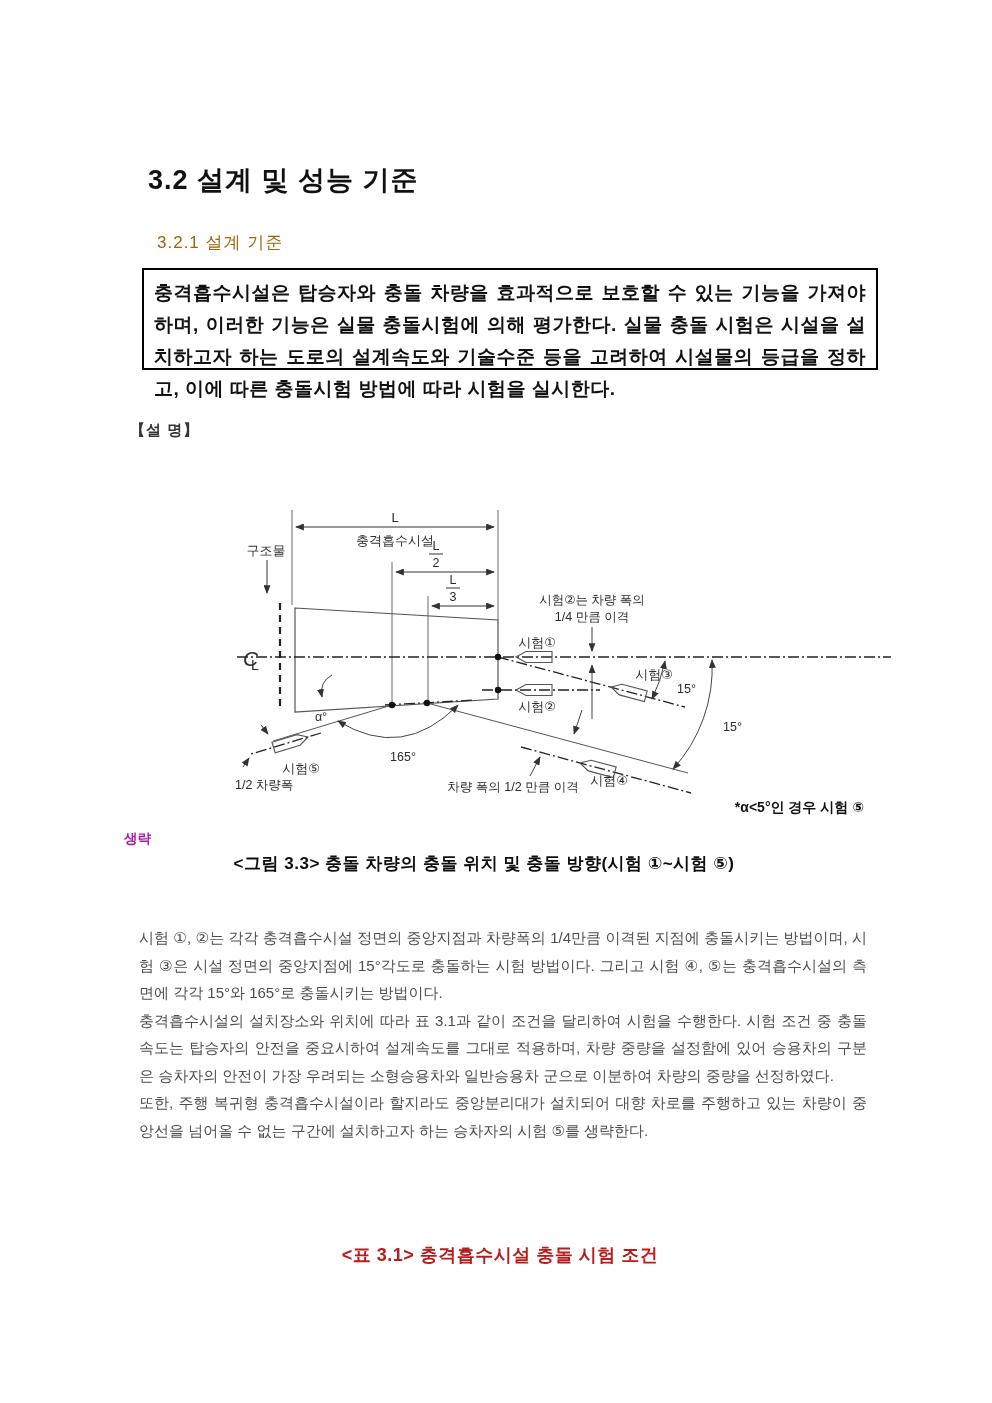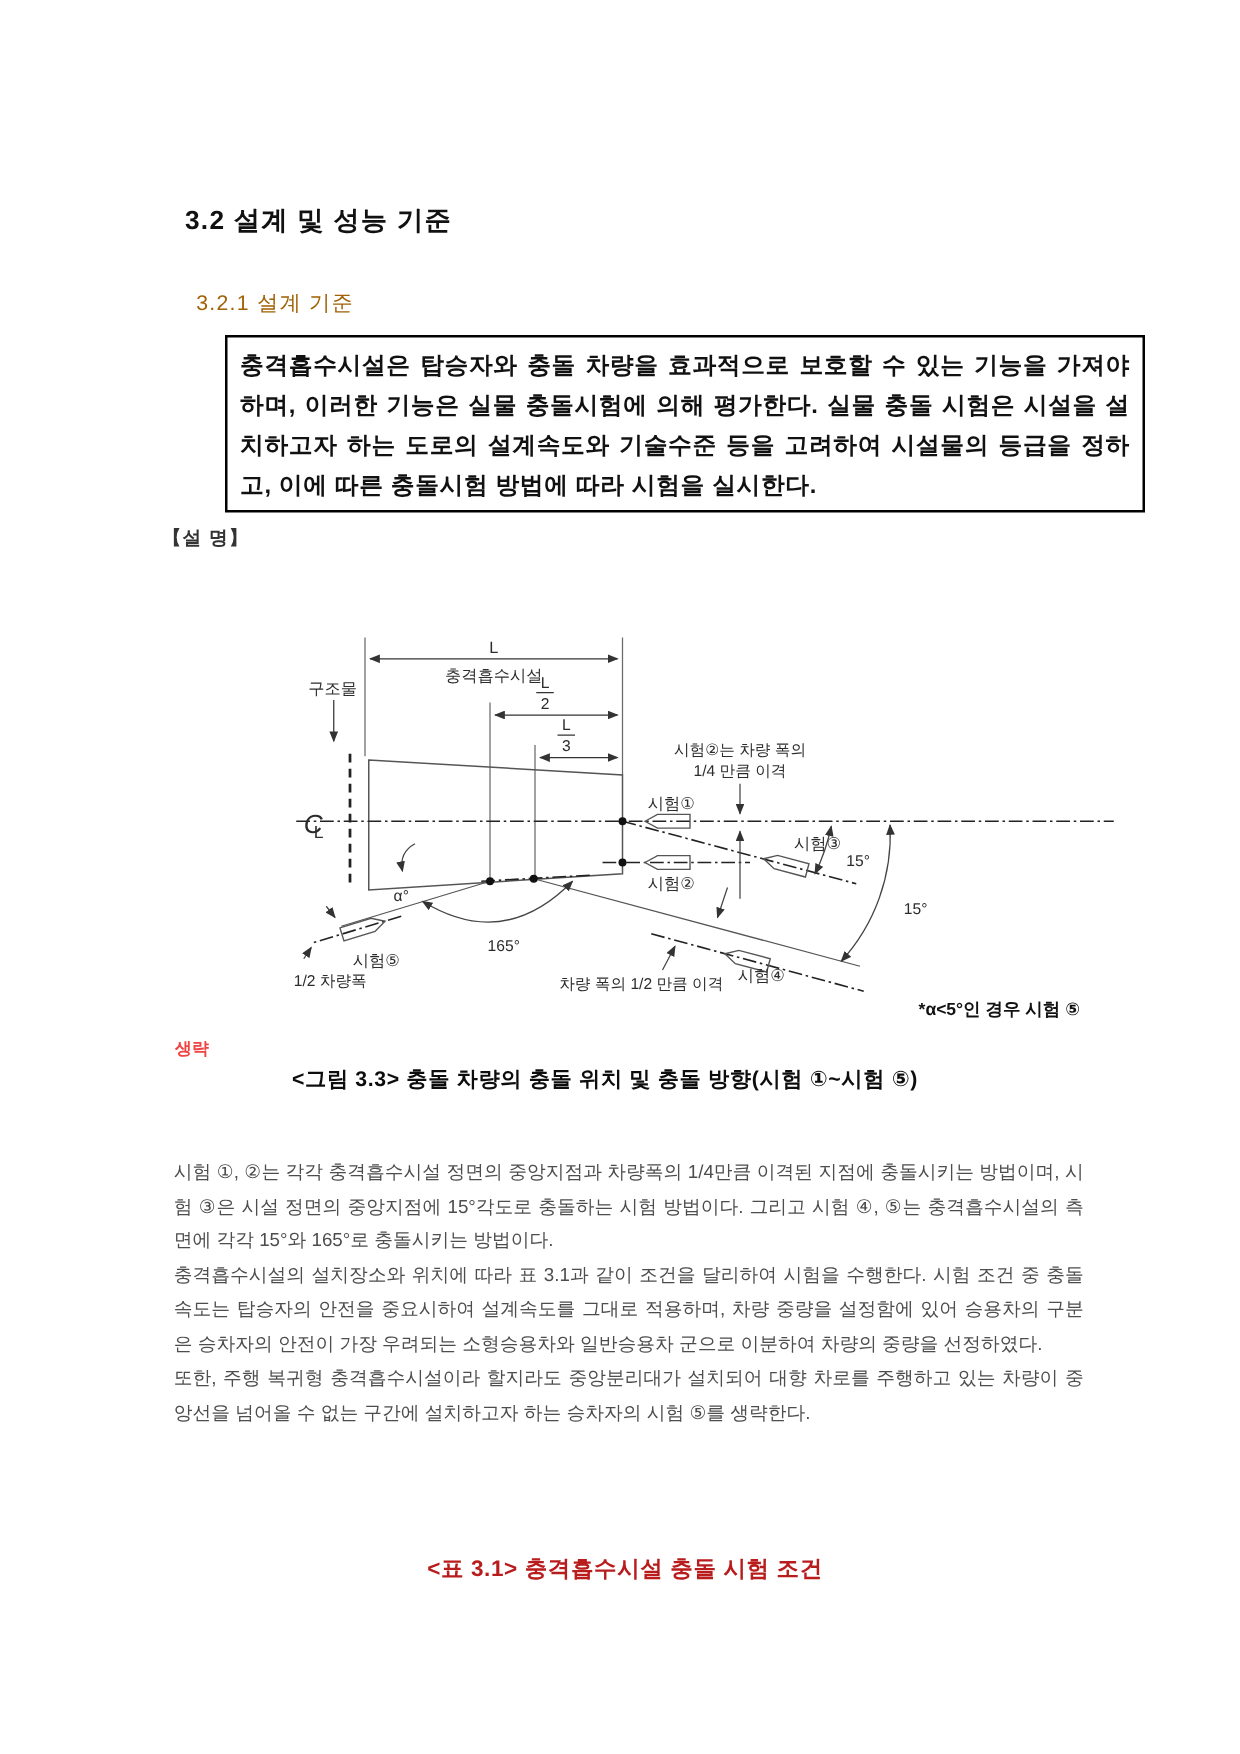--- a/index.html
+++ b/index.html
@@ -4,49 +4,49 @@
 <style>
   * { margin:0; padding:0; box-sizing:border-box; }
   html,body { background:#ffffff; }
   .page {
     position:relative; width:992px; height:1403px; background:#fff;
     font-family:"Liberation Sans","DejaVu Sans",sans-serif; color:#222;
     overflow:hidden;
   }
   .h1 {
     position:absolute; top:162px; left:148px;
-    font-size:21px; font-weight:bold; color:#111; letter-spacing:1px;
+    font-size:27px; font-weight:bold; color:#111; letter-spacing:1px;
   }
   .h2 {
     position:absolute; top:231px; left:157px;
     font-size:17px; font-weight:normal; color:#a16207; letter-spacing:1px;
   }
   .criteria-box {
-    position:absolute; top:268px; left:142px; width:736px; height:142px;
+    position:absolute; top:268px; left:142px; width:736px; height:102px;
     border:2px solid #000; padding:7px 10px 0 10px;
     font-size:19px; font-weight:bold; line-height:32px; color:#111;
-    text-align:justify; word-break:break-all; letter-spacing:0.5px;margin-left:38px;
+    text-align:justify; word-break:break-all; letter-spacing:0.5px;
   }
   .expl-label {
     position:absolute; top:421px; left:130px;
     font-size:15px; color:#333; font-weight:bold; letter-spacing:1px;
   }
   .expl-text {
     position:absolute; top:447px; left:139px; width:738px;
     font-size:14.5px; line-height:27px; color:#4d4d4d;
     text-align:justify; word-break:break-all;
   }
   .diagram-wrap { position:absolute; top:503px; left:233px; width:664px; height:330px; }
   svg text { font-family:"Liberation Sans","DejaVu Sans",sans-serif; fill:#2c2c2c; }
   .dt  { font-size:12.5px; }
   .dt2 { font-size:13px; }
   .dtb { font-size:14px; font-weight:bold; fill:#111; }
   .omit-note {
-    position:absolute; top:830px; left:140px;
-    font-size:13.5px; font-weight:bold; color:#ef4444;
+    position:absolute; top:830px; left:124px;
+    font-size:13.5px; font-weight:bold; color:#a21caf;
   }
   .fig-caption {
     position:absolute; top:852px; left:84px; width:800px;
     font-size:17px; font-weight:bold; color:#0d0d0d; text-align:center; letter-spacing:0.5px;
   }
   .body-paras {
     position:absolute; top:924px; left:139px; width:728px;
     font-size:15px; line-height:27.5px; color:#4d4d4d;
     text-align:justify; word-break:break-all;
   }

